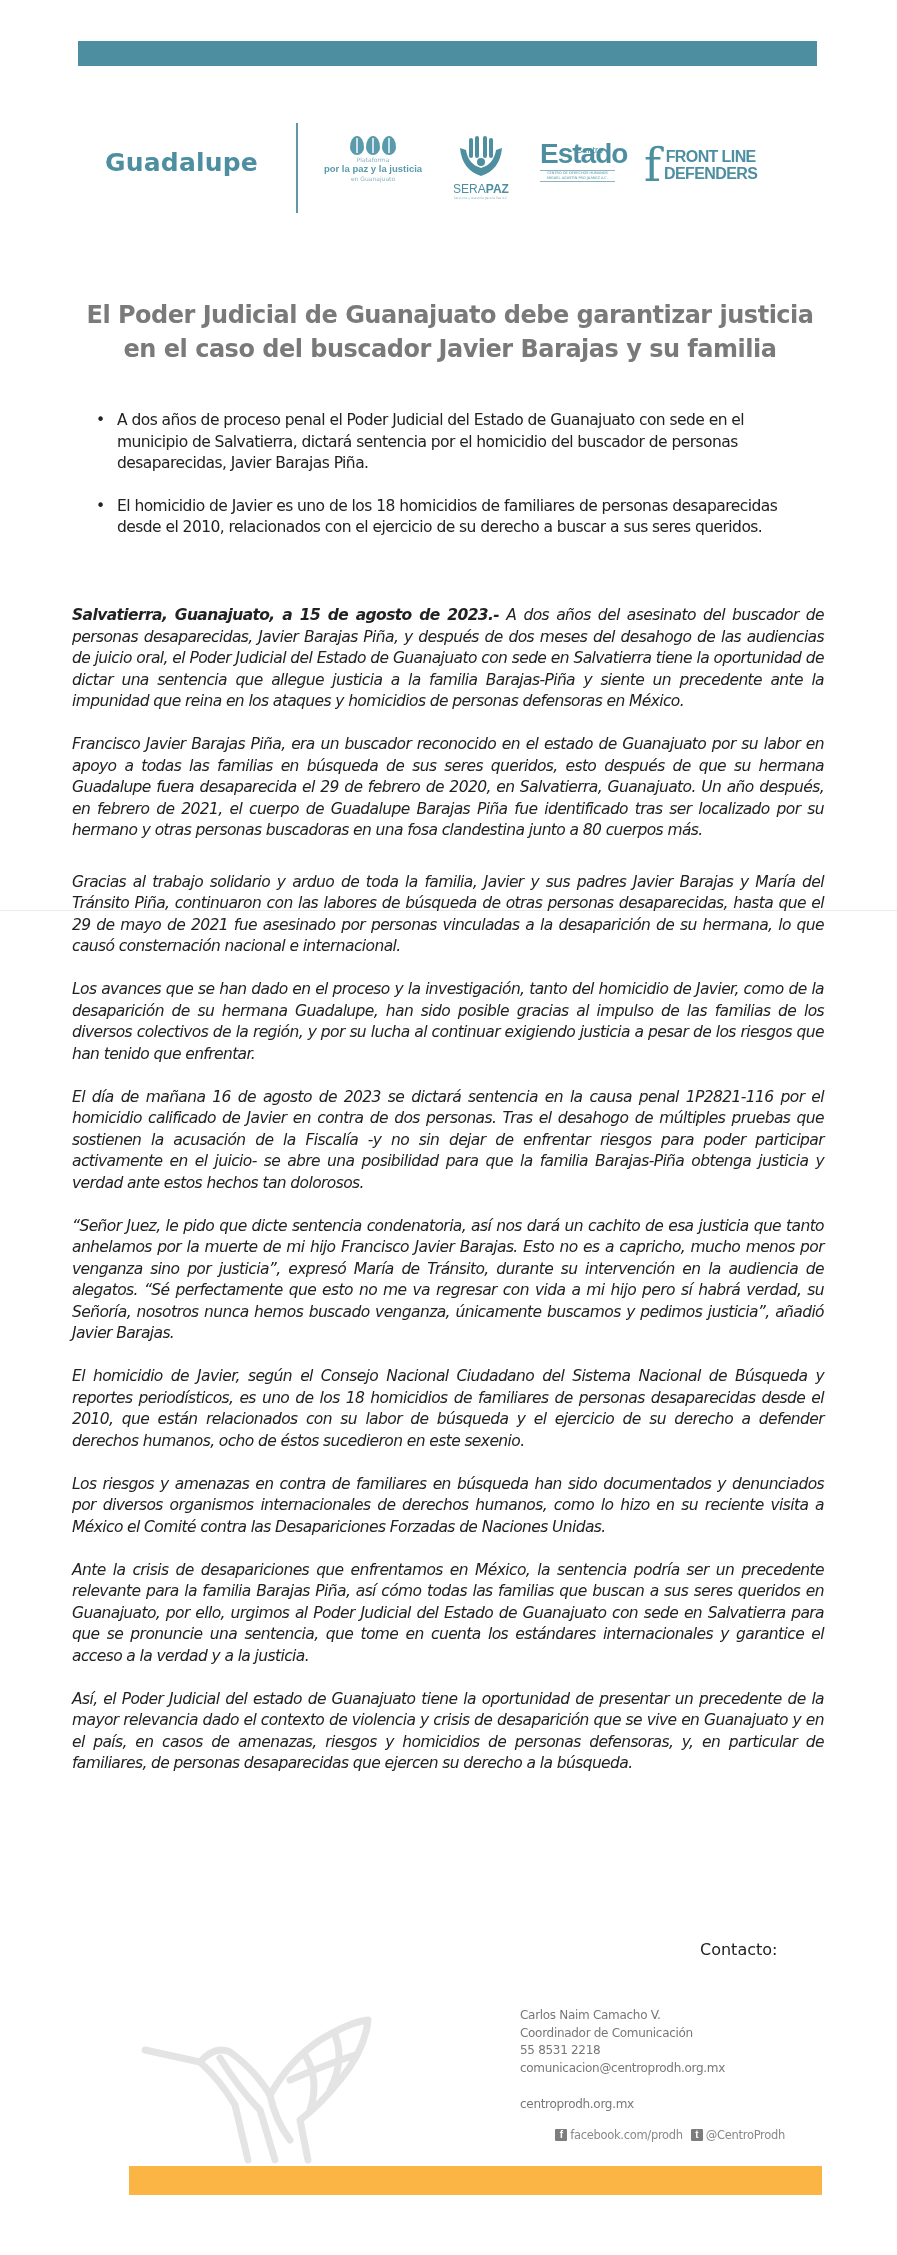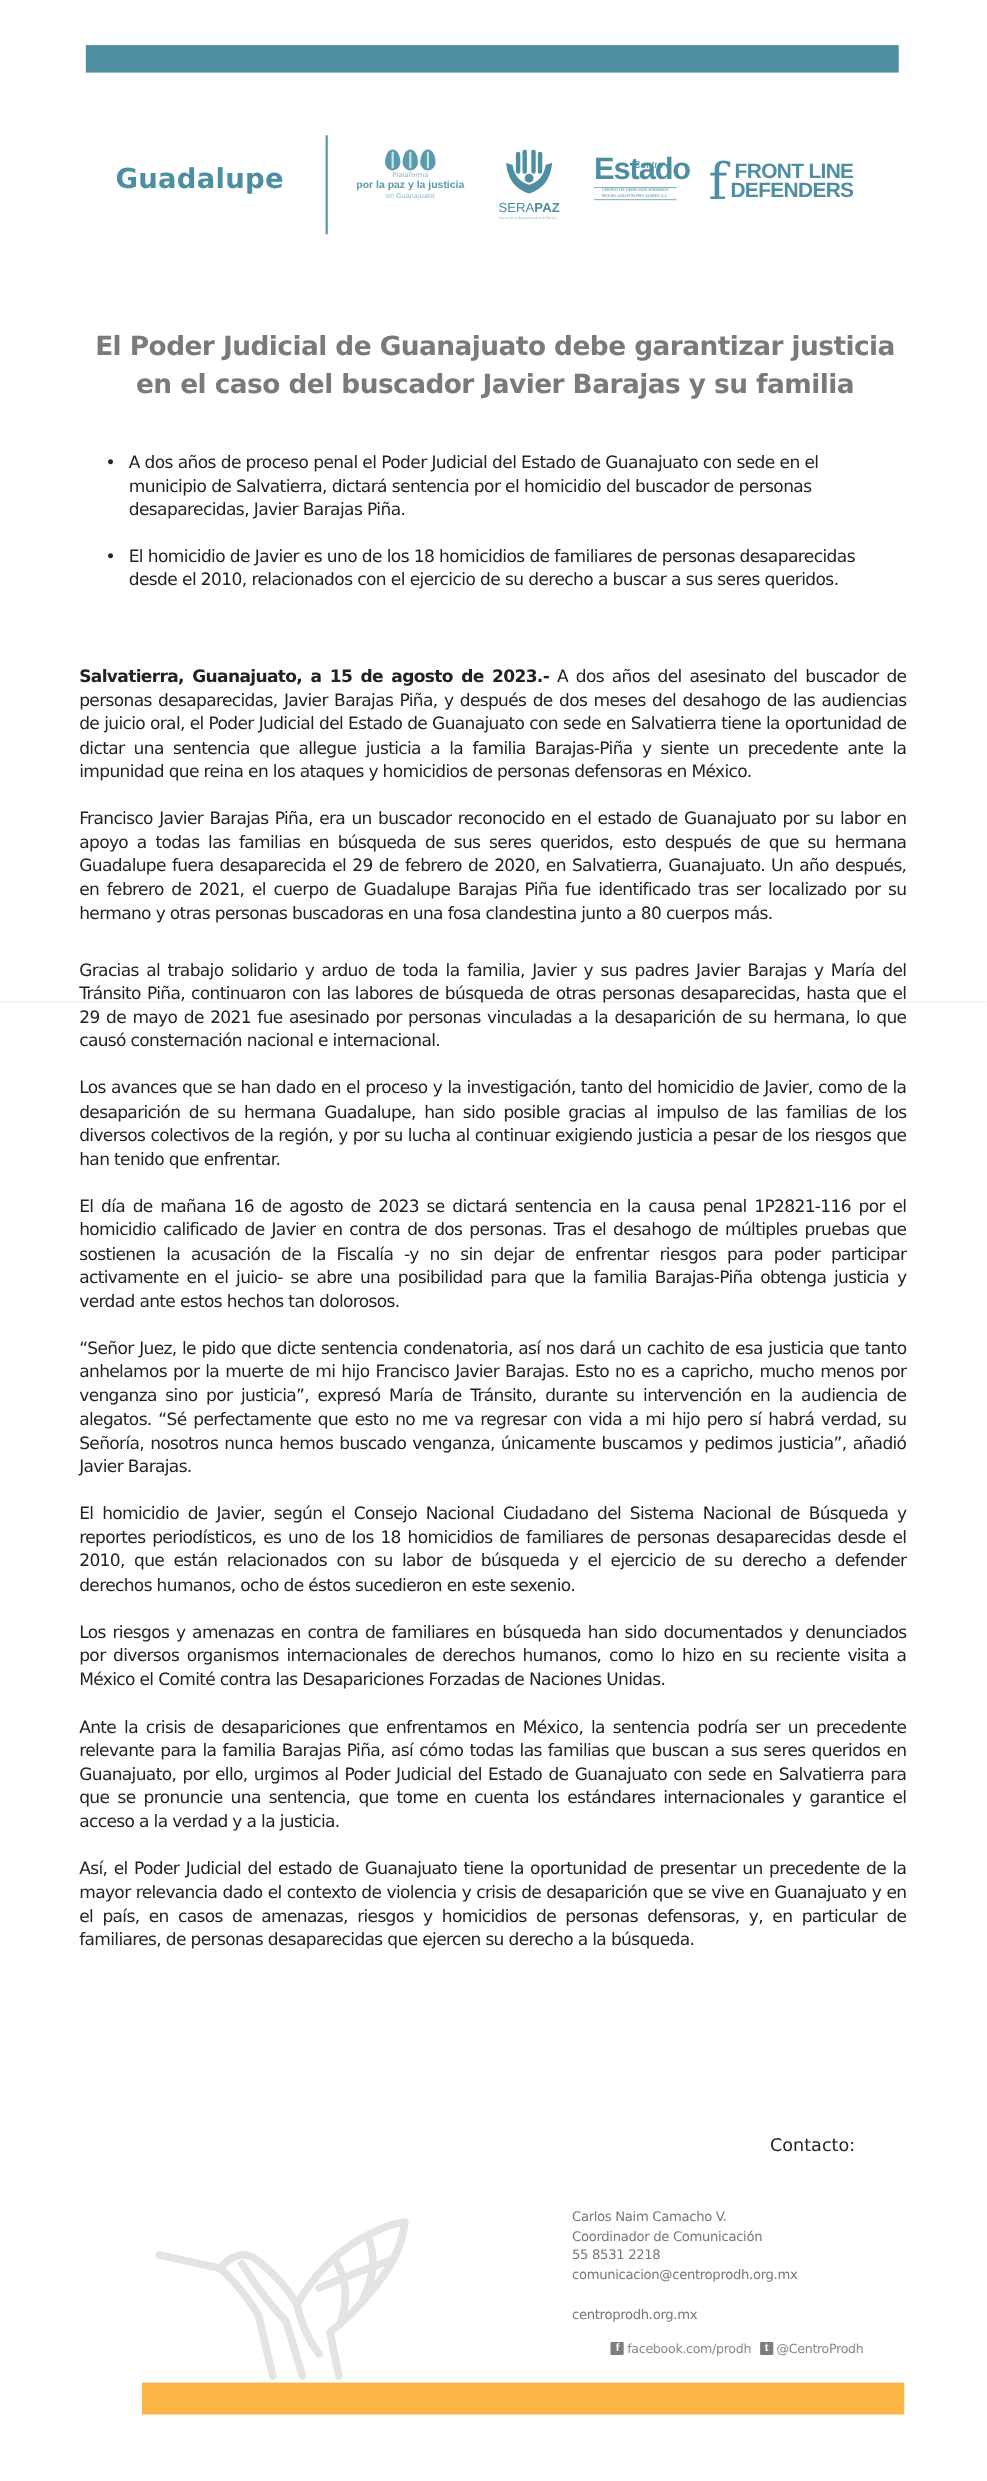--- a/index.html
+++ b/index.html
@@ -19,26 +19,26 @@
   .serapaz-mark { width:50px; height:44px; margin:0 auto; }
   .serapaz-text { font-family:"Liberation Sans", sans-serif; font-size:12px; color:#4d8fa1; margin-top:-2px; }
   .serapaz-text b { font-weight:bold; }
   .serapaz-sub { font-size:3px; color:#8ab4c1; }
   .logo-prodh { left:540px; top:140px; width:75px; }
   .prodh-word { font-family:"Liberation Sans", sans-serif; font-weight:bold; font-size:28px; color:#4d8fa1; line-height:28px; letter-spacing:-1px; position:relative; }
   .prodh-centro { position:absolute; left:36px; top:-4px; font-size:9px; letter-spacing:0; font-weight:normal; }
   .prodh-sub { font-size:3.5px; color:#4d8fa1; line-height:5px; border-top:1px solid #8ab4c1; border-bottom:1px solid #8ab4c1; margin-top:2px; }
   .logo-fld { left:644px; top:142px; width:160px; display:flex; align-items:center; }
   .fld-f { font-family:"DejaVu Serif", serif; font-size:46px; color:#4d8fa1; line-height:46px; margin-right:3px; }
-  .fld-text { font-family:"Liberation Sans", sans-serif; font-weight:bold; font-size:19px; line-height:17px; color:#4d8fa1; letter-spacing:-0.6px; text-align:right; }
+  .fld-text { font-family:"Liberation Sans", sans-serif; font-weight:bold; font-size:16px; line-height:17px; color:#4d8fa1; letter-spacing:-0.6px; text-align:center; }
   .title { position:absolute; left:70px; top:298px; width:760px; text-align:center; font-family:"DejaVu Sans", sans-serif; font-weight:bold; font-size:24px; line-height:34px; color:#7a7a7a; letter-spacing:-0.5px; }
   .bullets { position:absolute; left:96px; top:410px; width:720px; margin:0; padding:0; list-style:none; }
   .bullets li { position:relative; padding-left:21px; font-size:15.5px; line-height:21.5px; margin-bottom:21px; color:#222; font-family:"DejaVu Sans", sans-serif; letter-spacing:-0.55px; }
   .bullets li::before { content:"•"; position:absolute; left:0; top:0; }
-  .body { position:absolute; left:72px; top:605px; width:752px; }
+  .body { position:absolute; left:72px; top:605px; width:752px;font-style:italic; }
   .body p { margin:0 0 21.5px 0; font-size:15.5px; line-height:21.5px; text-align:justify; color:#222; font-family:"DejaVu Sans", sans-serif; letter-spacing:-0.6px; }
   .body p b { font-weight:bold; }
   .seam { position:absolute; left:0; top:910px; width:897px; height:1px; background:#ececec; }
   .contact-head { position:absolute; left:700px; top:1940px; width:112px; text-align:left; font-family:"DejaVu Sans", sans-serif; font-size:16px; color:#222; }
   .contact { position:absolute; left:520px; top:2007px; width:274px; text-align:left; font-family:"DejaVu Sans", sans-serif; font-size:12px; line-height:17.5px; color:#777; letter-spacing:-0.3px; }
   .contact .web { margin-top:19px; display:block; }
   .social { position:absolute; left:540px; top:2128px; width:245px; display:flex; justify-content:flex-end; align-items:center; gap:8px; font-family:"DejaVu Sans", sans-serif; font-size:11.5px; color:#888; letter-spacing:-0.3px; }
   .social .item { display:flex; align-items:center; gap:3px; }
   .sicon { width:12px; height:12px; background:#7d7d7d; color:#fff; font-size:10px; line-height:12px; text-align:center; font-weight:bold; border-radius:1px; font-family:"Liberation Sans", sans-serif; }
   .bird { position:absolute; left:140px; top:2000px; width:280px; height:170px; }

